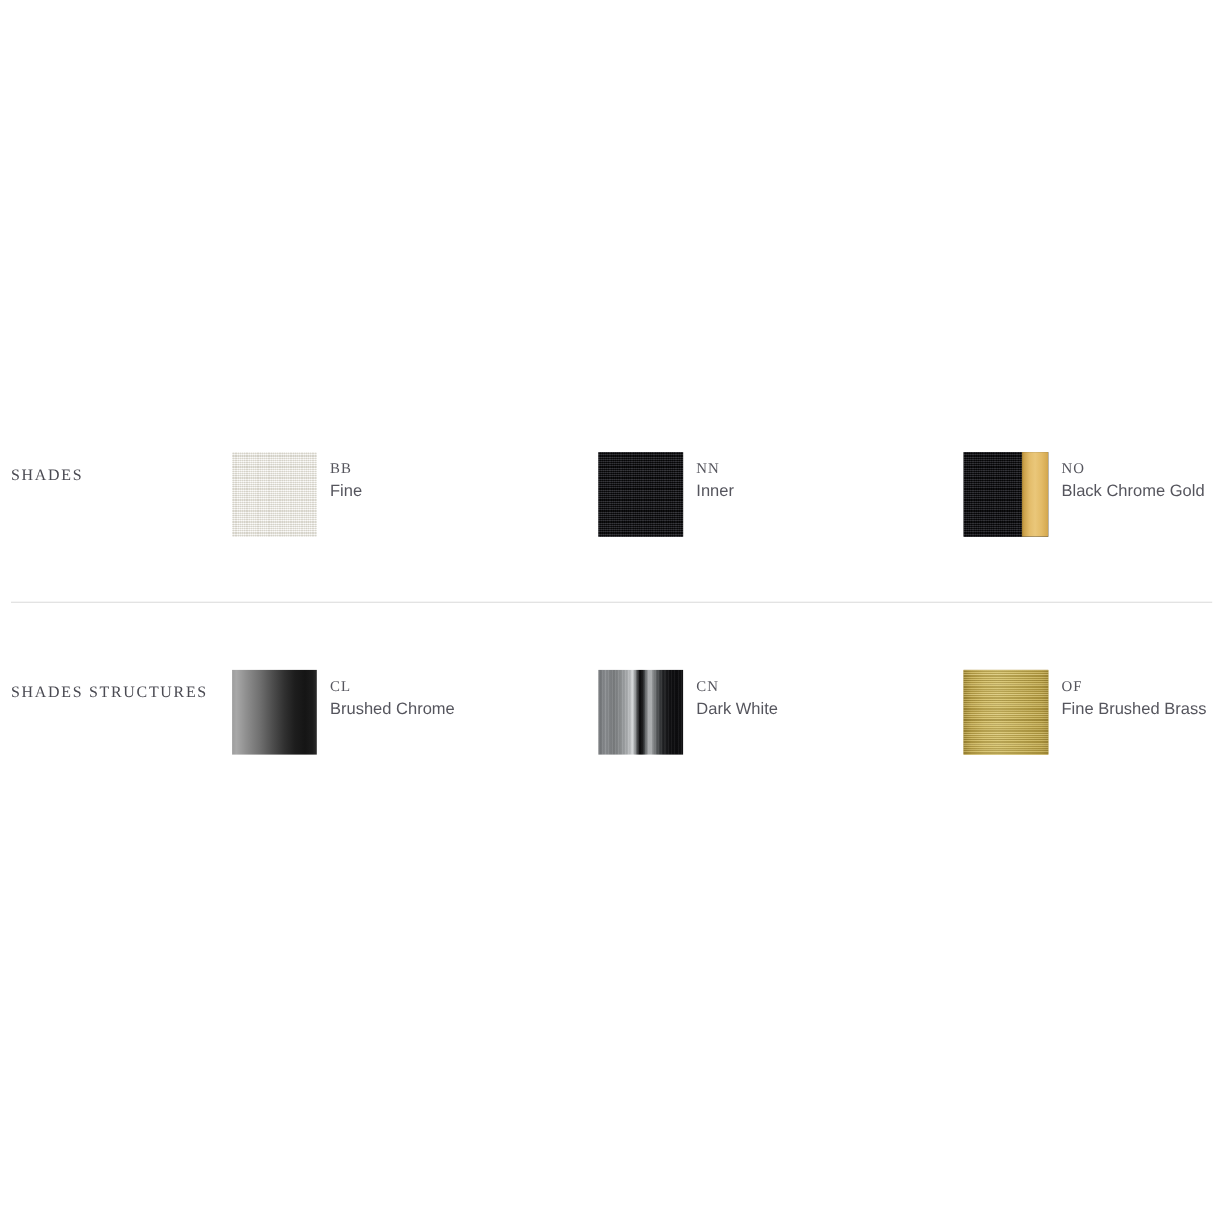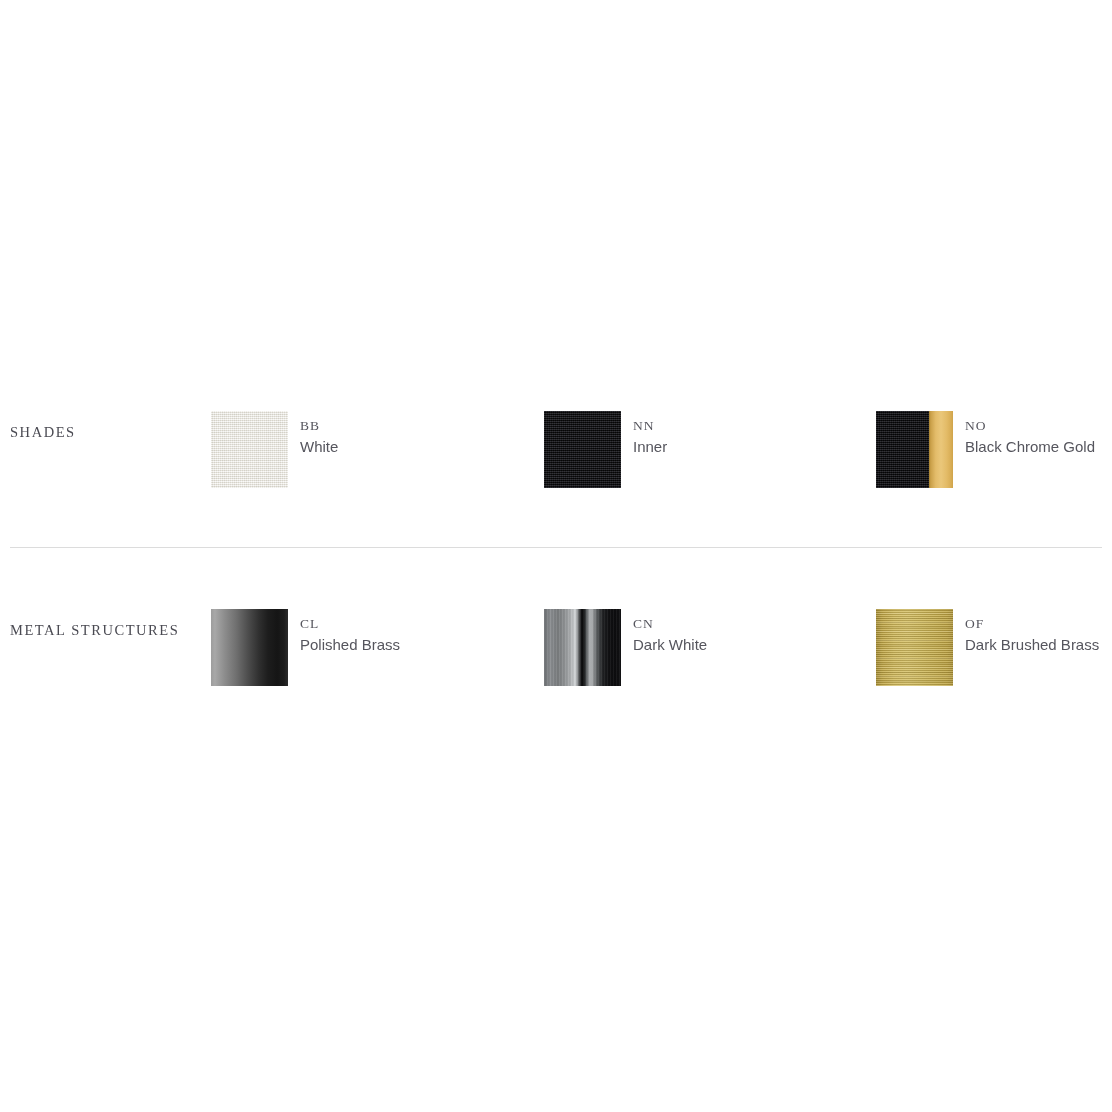--- a/index.html
+++ b/index.html
@@ -252,21 +252,21 @@
 
   <div class="section" id="section-shades">
     <div class="section-label">SHADES</div>
 
     <div class="options">
 
       <div class="option col1">
         <div class="swatch sw-white"></div>
         <div class="option-text">
           <span class="code">BB</span>
-          <span class="name">White</span>
+          <span class="name">Fine</span>
         </div>
       </div>
 
       <div class="option col2">
         <div class="swatch sw-black"></div>
         <div class="option-text">
           <span class="code">NN</span>
           <span class="name">Inner</span>
         </div>
       </div>
@@ -281,48 +281,48 @@
           <span class="name">Black Chrome Gold</span>
         </div>
       </div>
 
     </div>
   </div>
 
   <div class="divider"></div>
 
   <div class="section" id="section-metal">
-    <div class="section-label">METAL STRUCTURES</div>
+    <div class="section-label">SHADES STRUCTURES</div>
 
     <div class="options">
 
       <div class="option col1">
         <div class="swatch sw-chrome-polished"></div>
         <div class="option-text">
           <span class="code">CL</span>
-          <span class="name">Polished Brass</span>
+          <span class="name">Brushed Chrome</span>
         </div>
       </div>
 
       <div class="option col2">
         <div class="swatch sw-chrome-dark">
           <div class="band-noise"></div>
         </div>
         <div class="option-text">
           <span class="code">CN</span>
           <span class="name">Dark White</span>
         </div>
       </div>
 
       <div class="option col3">
         <div class="swatch sw-brass">
           <div class="brass-grain"></div>
         </div>
         <div class="option-text">
           <span class="code">OF</span>
-          <span class="name">Dark Brushed Brass</span>
+          <span class="name">Fine Brushed Brass</span>
         </div>
       </div>
 
     </div>
   </div>
 
 </div>
 
 </body></html>

